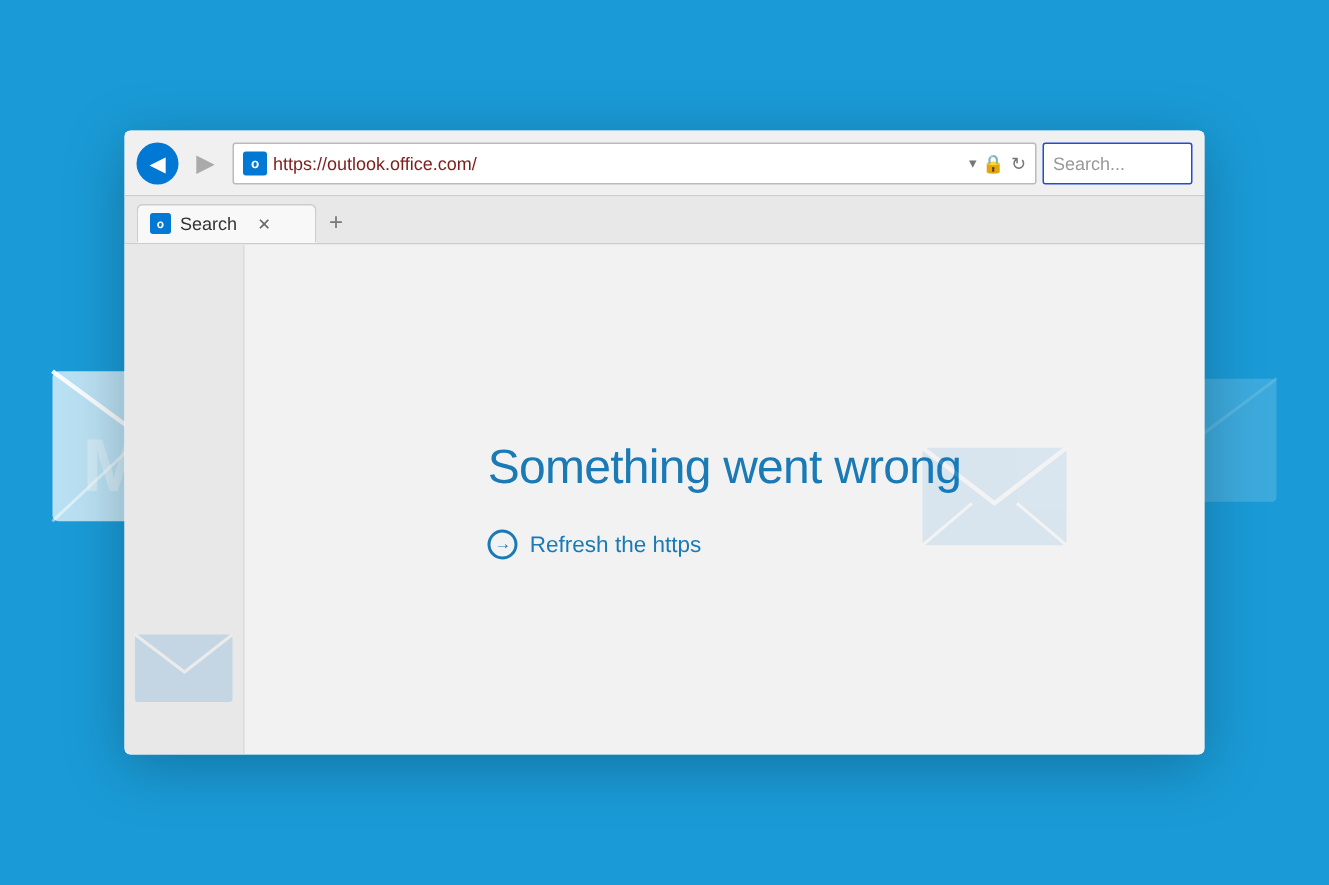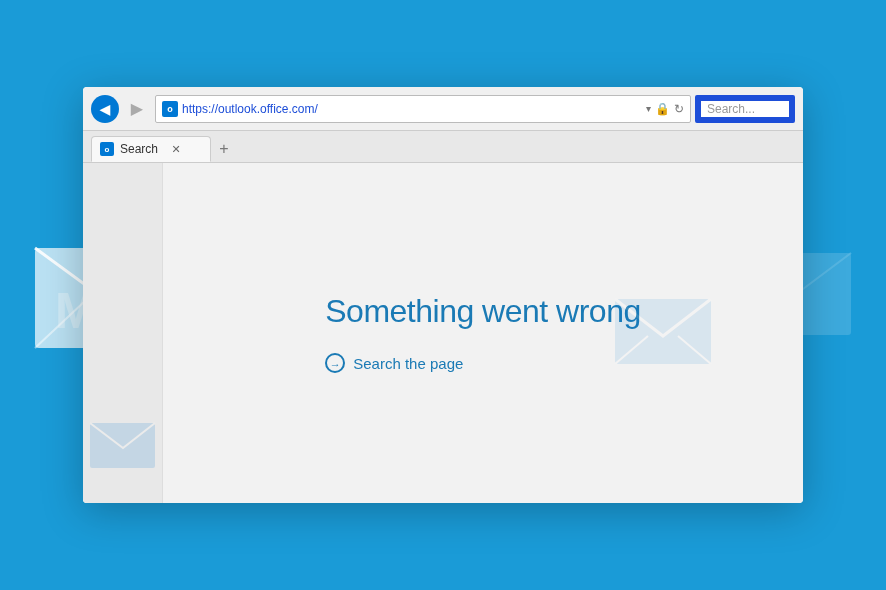--- a/index.html
+++ b/index.html
@@ -86,21 +86,21 @@
     }
 
     .favicon span {
       color: white;
       font-size: 9px;
       font-weight: bold;
     }
 
     .address-text {
       font-size: 12px;
-      color: #1d4ed8;
+      color: #7f1d1d;
       flex: 1;
     }
 
     .address-bar-icons {
       display: flex;
       align-items: center;
       gap: 4px;
     }
 
     .addr-icon {
@@ -109,21 +109,21 @@
     }
 
     .dropdown-arrow {
       font-size: 10px;
       color: #777;
     }
 
     .search-bar {
       width: 100px;
       height: 28px;
-      border: 6px solid #1d4ed8;
+      border: 1px solid #1d4ed8;
       border-radius: 2px;
       background: #fff;
       padding: 0 6px;
       font-size: 12px;
       color: #999;
       display: flex;
       align-items: center;
     }
 
     
@@ -348,21 +348,21 @@
     </div>
 
     <div class="error-content" style="margin-left: 80px;">
 
       <h1 class="error-title">Something went wrong</h1>
 
       <a class="refresh-link">
         <div class="refresh-circle">
           <span>→</span>
         </div>
-        <span>Search the page</span>
+        <span>Refresh the https</span>
       </a>
 
     </div>
 
     <div style="position:absolute; right: 90px; top: 50%; transform: translateY(-50%); opacity: 0.1;">
       <svg width="100" height="80" viewBox="0 0 100 80">
         <rect x="2" y="8" width="96" height="65" rx="3" fill="#0078d4"></rect>
         <polyline points="2,8 50,45 98,8" fill="none" stroke="white" stroke-width="3"></polyline>
         <line x1="2" y1="73" x2="35" y2="45" stroke="white" stroke-width="2"></line>
         <line x1="98" y1="73" x2="65" y2="45" stroke="white" stroke-width="2"></line>

